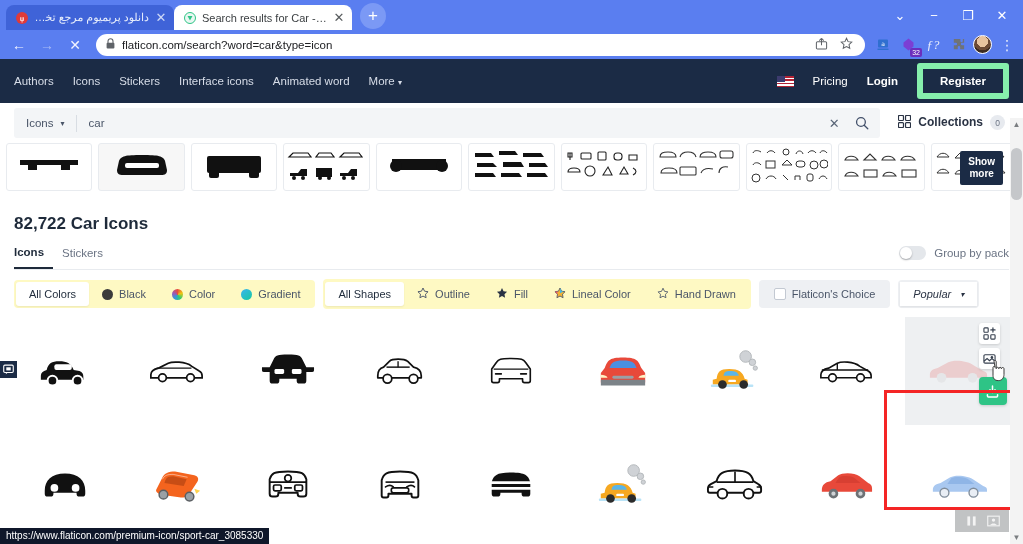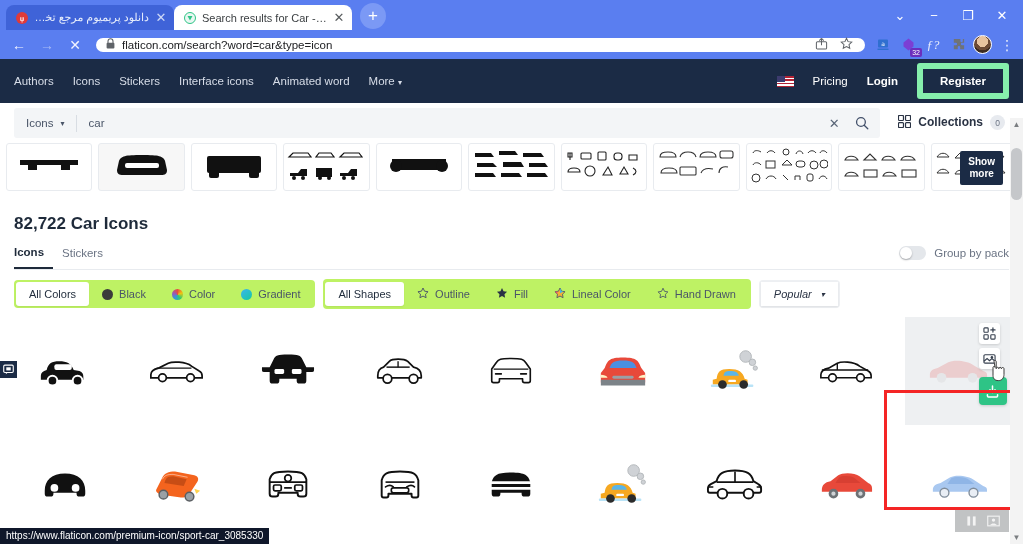--- a/index.html
+++ b/index.html
@@ -42,21 +42,21 @@
   .wincontrols span { width: 34px; height: 28px; display:flex; align-items:center; justify-content:center; font-size: 13px; }
 
   .navbar {
     height: 29px; background: #5a7ef0; display: flex; align-items: center;
     padding: 0 6px; gap: 2px; position: relative;
   }
   .navbtn { width: 26px; height: 26px; display:flex; align-items:center; justify-content:center;
     color: #f2f4ff; font-size: 14px; }
   .navbtn.dim { color: #a8bbf6; }
   .omnibox {
-    flex: 1; height: 14px; background: #fff; border-radius: 11px;
+    flex: 1; height: 22px; background: #fff; border-radius: 11px;
     display: flex; align-items: center; padding: 0 10px; margin: 0 6px;
     font-size: 11.5px; color: #202124; gap: 7px; position: relative;
   }
   .omnibox .url { flex: 1; color: #202124; }
   .omnibox .obicon { color: #5f6368; font-size: 12px; }
   .omni-right { display: flex; align-items: center; gap: 12px; padding-right: 2px; }
   .extbar { display: flex; align-items: center; gap: 5px; }
   .extbar .ext { width: 20px; height: 20px; display:flex; align-items:center; justify-content:center;
      font-size: 12px; color: #e9eefc; position: relative; }
   .badge32 {
@@ -125,21 +125,21 @@
   .group-toggle { margin-left: auto; display: flex; align-items: center; gap: 8px; font-size: 11.5px; color: #6b7484; padding-bottom: 9px;}
   .toggle {
     width: 27px; height: 14px; border-radius: 7px; background: #e4e7eb; position: relative;
   }
   .toggle::after { content:""; position:absolute; left: 1px; top: 1px; width: 12px; height: 12px; border-radius:50%; background:#fff;
      box-shadow: 0 1px 2px rgba(0,0,0,.28); }
   .hr { height: 1px; background: #e8ebef; margin: 0 14px; }
 
   
   .filterbar { display: flex; align-items: center; padding: 9px 14px 0; gap: 8px; }
-  .fgroup { display: flex; background: #bef264; border-radius: 4px; padding: 2px; align-items: center; }
+  .fgroup { display: flex; background: #fef9c3; border-radius: 4px; padding: 2px; align-items: center; }
   .fpill { display: flex; align-items: center; gap: 6px; font-size: 11px; color: #4a5568; padding: 6px 13px; border-radius: 3px; white-space: nowrap;}
   .fpill.active { background: #fff; color: #1e2a3a; box-shadow: 0 1px 2px rgba(0,0,0,.07); }
   .dot { width: 11px; height: 11px; border-radius: 50%; display:inline-block; }
   .dot.black { background: #3b3b3b; }
   .dot.color { background: conic-gradient(#e84c3d,#f1c40f,#2ecc71,#3498db,#9b59b6,#e84c3d); }
   .dot.grad { background: linear-gradient(140deg,#3bb4f0,#17c9a0); }
   .chk { width: 12px; height: 12px; border: 1px solid #c3c9d2; border-radius: 2px; background:#fff;}
   .fgroup.plain { background: #eef0f3; }
   .sortsel { display:flex; align-items:center; gap: 9px; font-size: 11px; color: #2a3344; background:#fff; border-radius:0; padding: 6px 13px; box-shadow: 0 1px 2px rgba(0,0,0,.07); font-style: italic;}
 
@@ -533,20 +533,26 @@
         <div class="fpill">
           <span>
             <svg width="12" height="12" viewBox="0 0 14 14">
                 <path d="M7 1.4l1.7 3.6 4 .7-2.9 2.8.6 4-3.4-1.8-3.5 1.9.6-4.1L1.3 5.7l4-.6z" fill="none" stroke="#4a5568" stroke-width="1" stroke-linejoin="round"></path>
               </svg>
           </span>
           <span>Hand Drawn</span>
         </div>
       </div>
 
+      <div class="fgroup plain">
+        <div class="fpill">
+          <span class="chk"></span>
+          <span>Flaticon's Choice</span>
+        </div>
+      </div>
 
       <div class="fgroup plain">
         <div class="sortsel">
           <span>Popular</span>
           <span style="font-size:8px;">▾</span>
         </div>
       </div>
     </div>
 
     <div class="grid">

